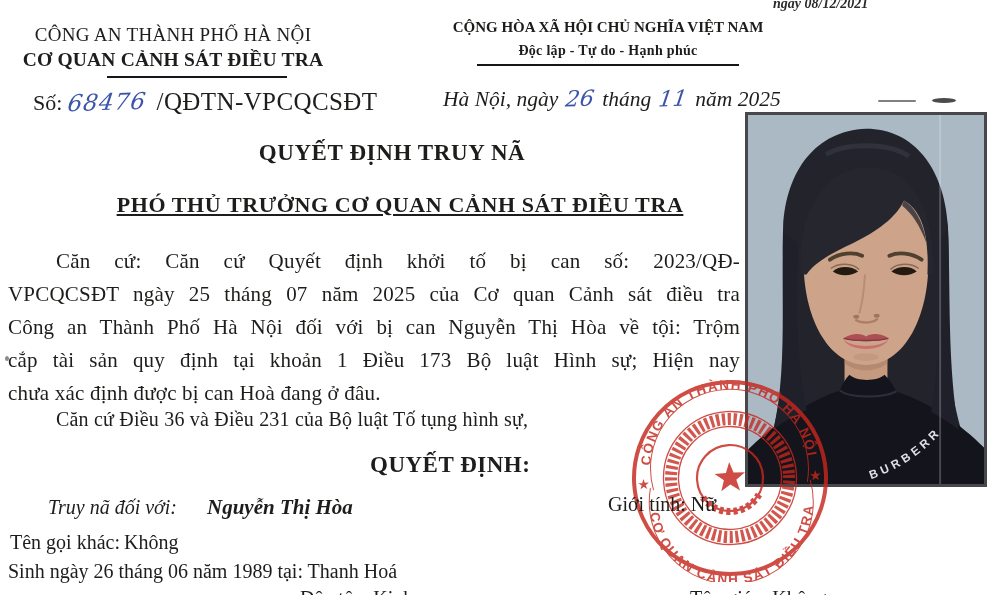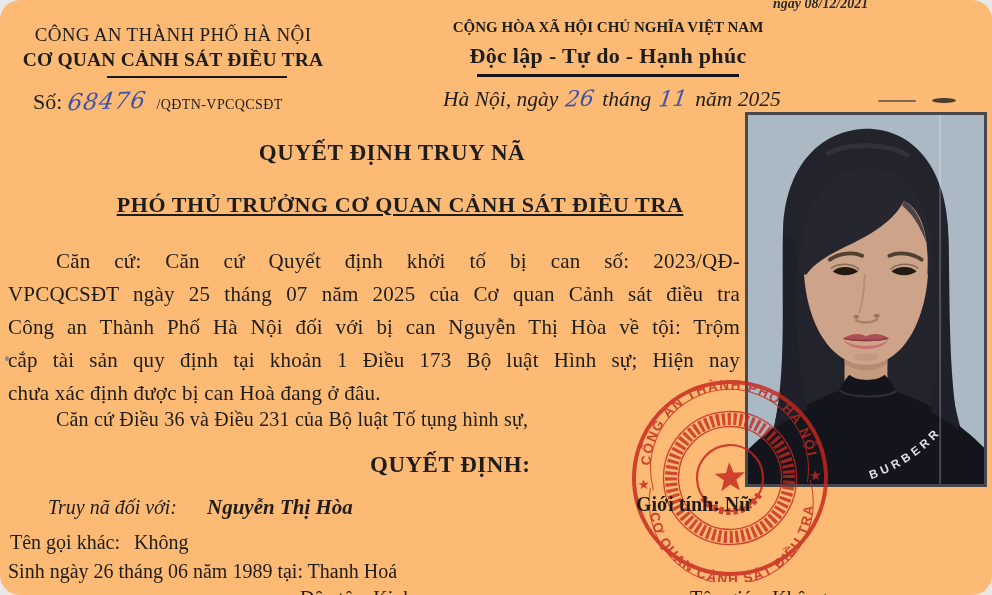--- a/index.html
+++ b/index.html
@@ -1,35 +1,34 @@
 <!DOCTYPE html>
 <html><head>
 <meta charset="utf-8">
 <style>
   html,body{margin:0;padding:0;background:#e8e8e8;}
   .page{
     position:relative;width:992px;height:595px;overflow:hidden;
-    background:#fdba74;color:#1d1d1b;
+    background:#ffffff;color:#1d1d1b;
     font-family:"Liberation Serif", serif;
-    border-radius:20px;
   }
   .abs{position:absolute;}
 
   
   .hdr-left{left:8px;top:22px;width:330px;text-align:center;line-height:1.32;}
   .hdr-left .l1{font-size:19px;letter-spacing:.3px;}
   .hdr-left .l2{font-size:19.5px;font-weight:bold;letter-spacing:.2px;}
   .ul-left{width:180px;height:2.5px;background:#15151a;margin:3px auto 0;transform:translateX(24px);}
   .so-line{left:33px;top:88px;font-size:22px;white-space:nowrap;}
-  .so-suffix{font-size:14px;letter-spacing:.4px;}
+  .so-suffix{font-size:25px;letter-spacing:.4px;}
   .hand{color:#3d55a9;font-style:italic;font-family:"DejaVu Serif",serif;display:inline-block;transform:skewX(-10deg) rotate(-2deg);}
   .hand-no{font-size:23px;margin:0 10px 0 6px;letter-spacing:1px;}
   .hdr-right{left:398px;top:18px;width:420px;text-align:center;line-height:1.3;}
   .hdr-right .l1{font-size:15px;font-weight:bold;}
-  .hdr-right .l2{font-size:22px;font-weight:bold;margin-top:4px;letter-spacing:.3px;}
+  .hdr-right .l2{font-size:14px;font-weight:bold;margin-top:4px;letter-spacing:.3px;}
   .ul-right{width:262px;height:2.5px;background:#15151a;margin:4px auto 0;}
   .date-line{left:443px;top:86px;font-size:21.5px;font-style:italic;white-space:nowrap;}
   .date-line .hand{font-size:22px;margin:0 8px;}
   .corner-note{left:773px;top:-4px;font-size:14px;font-style:italic;font-weight:600;color:#2a2a28;}
 
   
   .doc-title{left:8px;top:140px;width:732px;text-align:center;font-size:23px;font-weight:bold;letter-spacing:.6px;transform:translateX(18px);}
   .doc-subtitle{left:8px;top:192px;width:732px;text-align:center;font-size:22px;font-weight:bold;letter-spacing:.6px;transform:translateX(26px);text-decoration:underline;}
 
   
@@ -37,23 +36,23 @@
       text-align:justify;text-align-last:justify;box-sizing:border-box;}
   .bl.first{padding-left:48px;}
   .bl.last{text-align:left;text-align-last:left;}
   .legal{left:56px;top:408px;font-size:20px;letter-spacing:.2px;}
   .decision{left:370px;top:452px;font-size:23px;font-weight:bold;letter-spacing:.5px;text-align:right;}
 
   
   .sline{font-size:20px;z-index:6;white-space:nowrap;}
   .wanted{left:48px;top:495px;font-style:italic;}
   .wanted .name{font-weight:bold;font-size:21px;margin-left:30px;}
-  .gender{left:636px;top:493px;font-weight:bold;}
+  .gender{left:608px;top:493px;}
   .alias{left:10px;top:531px;}
-  .alias .val{margin-left:14px;}
+  .alias .val{margin-left:4px;}
   .birth{left:8px;top:560px;}
   .clipline{left:0;top:587px;width:992px;height:8px;overflow:hidden;z-index:6;}
   .clipline span{position:absolute;top:0;font-size:20px;}
   .clip-l{left:300px;}
   .clip-r{left:690px;}
 
   
   .photo{left:745px;top:112px;width:236px;height:369px;border:3px solid #48484c;z-index:1;background:#aab9c4;}
   .photo svg{display:block;filter:blur(.4px);}
   .stamp{left:626px;top:374px;z-index:2;}

